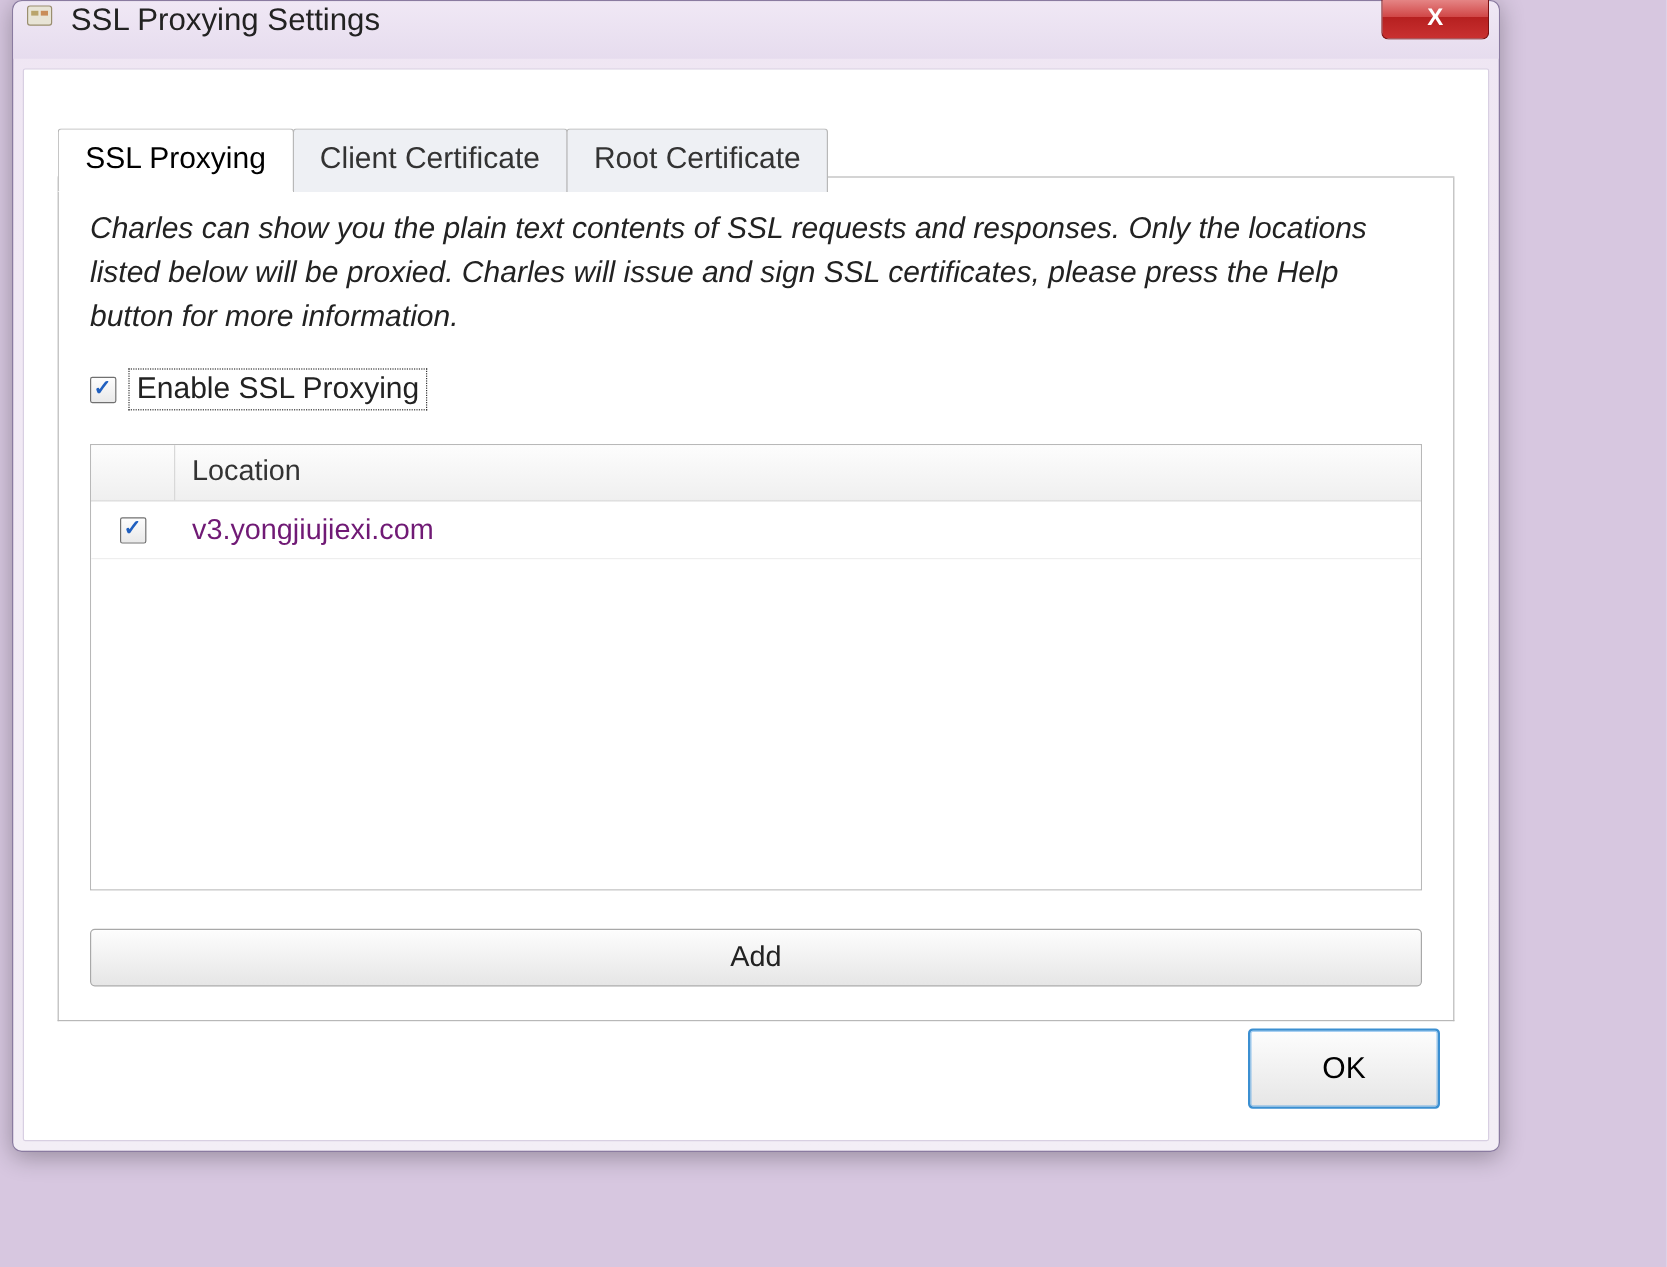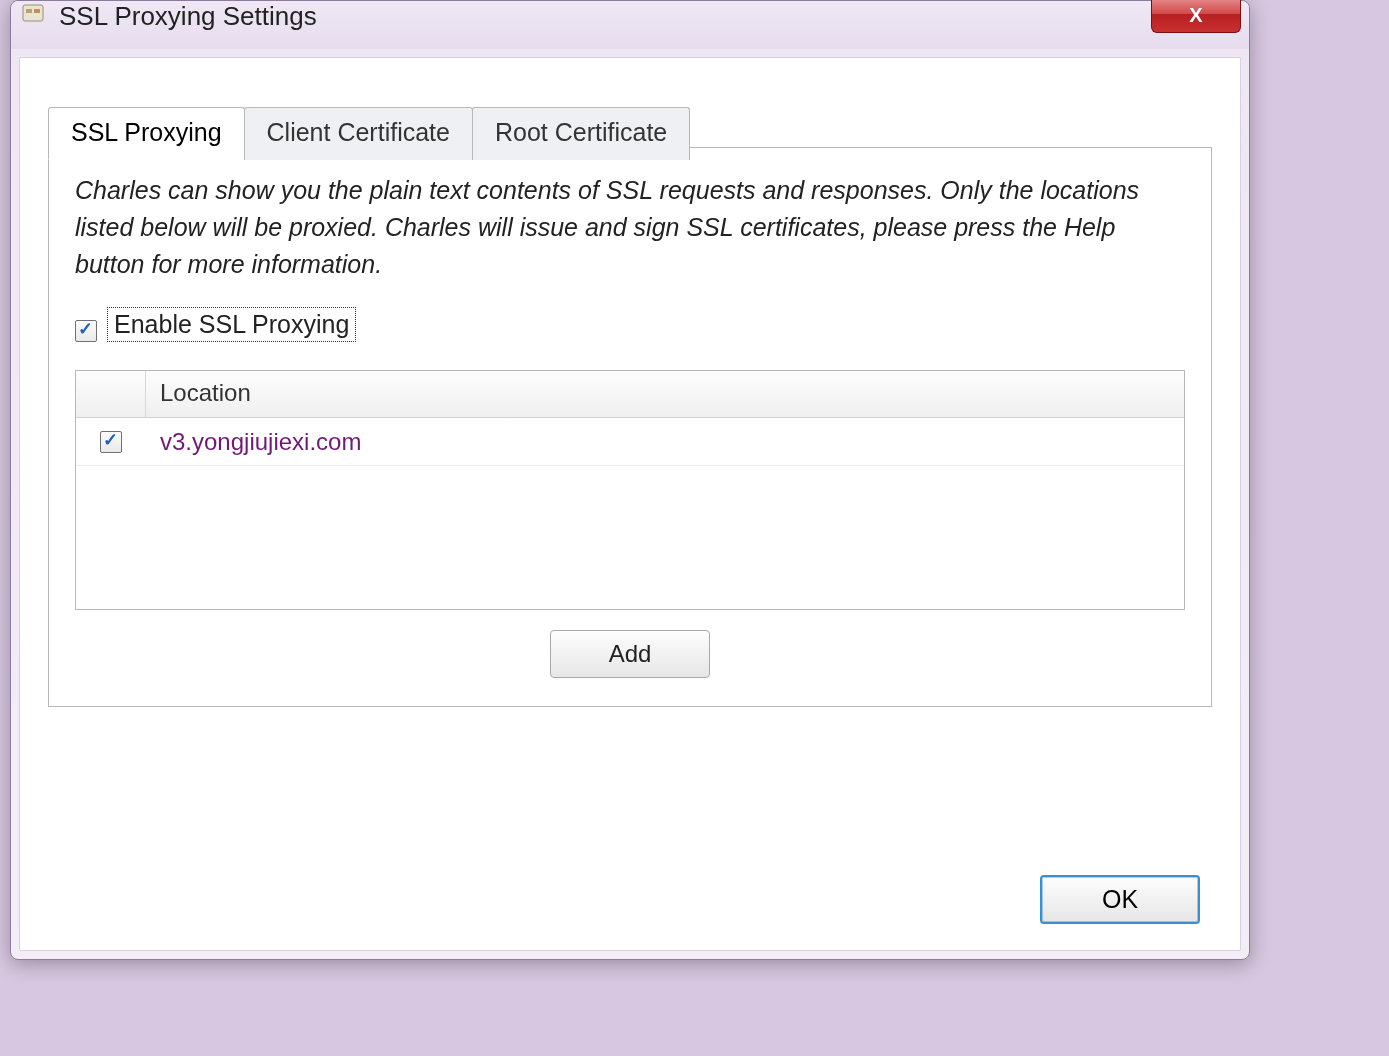--- a/index.html
+++ b/index.html
@@ -100,21 +100,21 @@
   }
   .desc {
     font-size: 25px;
     color: #222;
     line-height: 1.48;
     margin: 0 0 24px 0;
     font-style: italic;
   }
   .enable-row {
     display: flex;
-    align-items: flex-end;
+    align-items: center;
     margin-bottom: 28px;
   }
   .chk {
     width: 22px;
     height: 22px;
     border: 1px solid #707070;
     background: linear-gradient(to bottom, #fdfdfd, #e9e9e9);
     border-radius: 2px;
     display: inline-flex;
     align-items: center;
@@ -133,24 +133,24 @@
   }
   .enable-label {
     font-size: 25px;
     color: #222;
     margin-left: 10px;
     padding: 2px 6px;
     border: 1px dotted #333;
   }
   .list-box {
     border: 1px solid #b8b8b8;
-    height: 240px;
+    height: 372px;
     display: flex;
     flex-direction: column;
-    margin-bottom: 20px;
+    margin-bottom: 32px;
   }
   .list-header {
     display: flex;
     background: linear-gradient(to bottom, #fdfdfd, #efefef);
     border-bottom: 1px solid #d0d0d0;
   }
   .col-chk {
     width: 70px;
     border-right: 1px solid #d8d8d8;
     height: 46px;
@@ -181,20 +181,21 @@
   .list-row .cell-loc {
     flex: 1;
     padding: 0 14px;
     font-size: 24px;
     color: #701a75;
   }
   .btn-row {
     display: flex;
     justify-content: center;
     gap: 24px;
+    flex-direction: column;
   }
   .btn {
     min-width: 160px;
     height: 48px;
     font-size: 24px;
     color: #222;
     background: linear-gradient(to bottom, #fdfdfd, #e6e6e6);
     border: 1px solid #a8a8a8;
     border-radius: 4px;
     cursor: pointer;
@@ -206,21 +207,21 @@
   }
   .dialog-buttons {
     position: absolute;
     right: 40px;
     bottom: 26px;
     display: flex;
     gap: 22px;
   }
   .dlg-btn {
     min-width: 160px;
-    height: 49px;
+    height: 67px;
     font-size: 25px;
     background: linear-gradient(to bottom, #fdfdfd, #e6e6e6);
     border: 1px solid #a8a8a8;
     border-radius: 4px;
     cursor: pointer;
     box-shadow: inset 0 1px 0 rgba(255,255,255,0.6);
   }
   .dlg-btn.primary {
     border: 2px solid #3b8fd1;
     box-shadow: inset 0 0 0 1px rgba(80,160,230,0.5), inset 0 1px 0 rgba(255,255,255,0.8);

